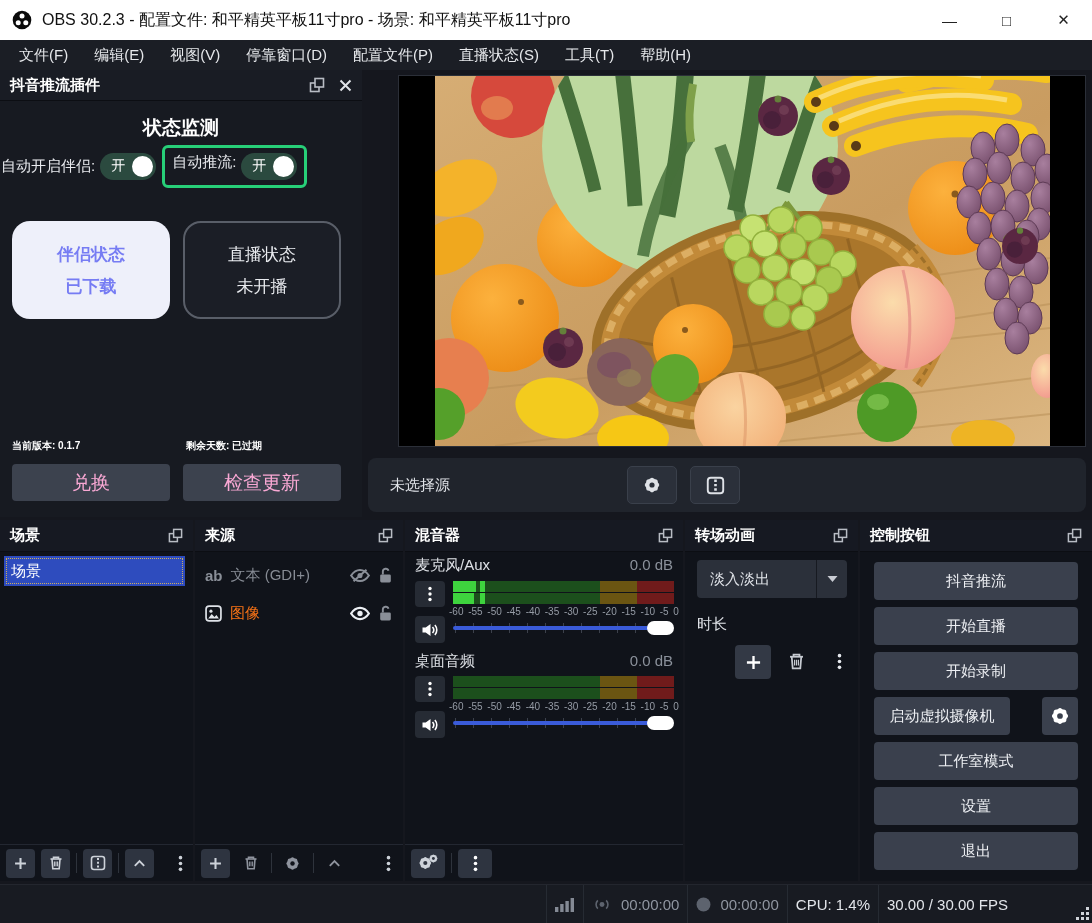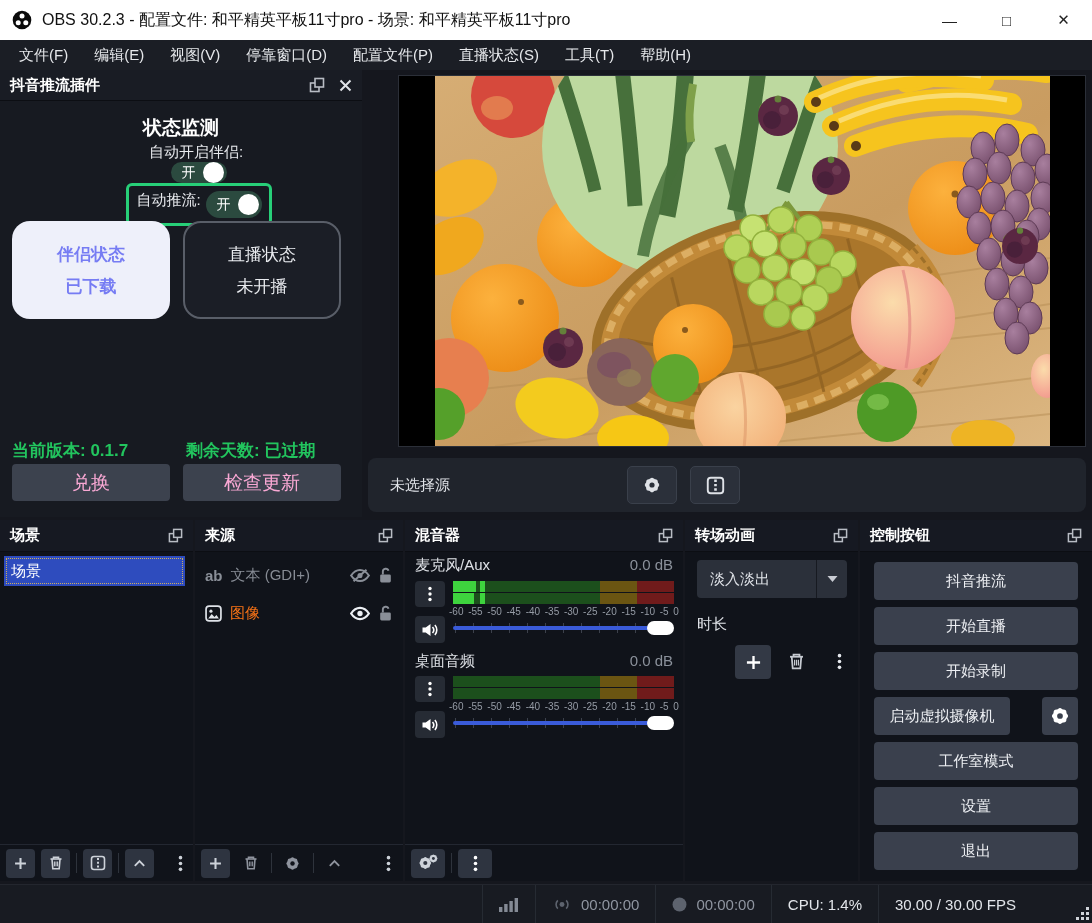--- a/index.html
+++ b/index.html
@@ -30,34 +30,34 @@
   .dock-foot { position:absolute; left:0; right:0; bottom:0; height:37px; border-top:1px solid #232731;
                display:flex; align-items:center; padding:0 6px; gap:6px; }
   .tbtn { width:29px; height:29px; background:#2e3440; border-radius:4px; color:#cdd2d9;
           display:flex; align-items:center; justify-content:center; }
   .tbtn.nobg { background:transparent; color:#8f949e; }
   .vsep { width:1px; height:20px; background:#2e333c; }
 
   
   .plugin-body { position:absolute; left:0; top:31px; right:0; bottom:0; background:#171a21; }
   .section-title { position:absolute; left:0; right:0; top:14px; text-align:center; font-size:19px; font-weight:bold; color:#fff; }
-  .toggle-row { position:absolute; left:20px; top:42px; width:352px; height:46px; display:flex; align-items:center;flex-direction:column; }
+  .toggle-row { position:absolute; left:1px; top:42px; width:352px; height:46px; display:flex; align-items:center; }
   .tlabel { font-size:15px; color:#e8eaee; white-space:nowrap; }
   .switch { width:56px; height:27px; border-radius:14px; background:#2b4a3f; display:flex; align-items:center;
             margin-left:5px; }
   .sw-text { color:#fff; font-size:14px; margin-left:11px; }
   .knob { width:21px; height:21px; border-radius:50%; background:#fff; margin-left:auto; margin-right:3px; }
   .hl-box { display:flex; align-items:flex-start; border:3px solid #27cf78; border-radius:6px;
             padding:5px 7px; margin-left:6px; }
   .status-card { position:absolute; top:120px; width:158px; height:98px; border-radius:18px;
                  display:flex; flex-direction:column; align-items:center; justify-content:center; gap:9px;
                  font-size:17px; }
   .card-light { left:12px; background:#eef0fa; color:#767cf3; font-weight:bold; }
   .card-dark  { left:183px; background:#1b1e26; border:2px solid #595e68; color:#e9ebef; }
-  .ver-label { position:absolute; top:338px; font-weight:bold; font-size:17px; color:#22c55e; white-space:nowrap; }
+  .ver-label { position:absolute; top:338px; font-weight:bold; font-size:10px; color:#ffffff; white-space:nowrap; }
   .pbtn { position:absolute; top:363px; width:158px; height:37px; background:#3c424e; border-radius:4px;
           display:flex; align-items:center; justify-content:center; font-size:19px; color:#f9a8d4; }
 
   
   .canvas { position:absolute; left:399px; top:76px; width:686px; height:370px; background:#000;
             outline:1px solid #2b2f38; }
   .srcbar { position:absolute; left:368px; top:458px; width:718px; height:54px; background:#20242c; border-radius:8px; }
   .srcbar-label { position:absolute; left:22px; top:0; line-height:54px; font-size:15px; color:#dfe2e7; }
   .srcbar-btn { position:absolute; top:8px; width:50px; height:38px; background:#2b303a;
                 border:1px solid #3a404b; border-radius:5px; display:flex; align-items:center; justify-content:center;
@@ -99,21 +99,21 @@
                  display:flex; flex-direction:column; }
   .spin-cell { flex:1; display:flex; align-items:center; justify-content:center; color:#c9ccd3; }
 
   
   .cbtn { position:absolute; left:14px; width:204px; height:38px; background:#3a404d; border-radius:4px;
           display:flex; align-items:center; justify-content:center; font-size:15px; color:#edeff3; }
 
   
   .statusbar { left:0; top:884px; width:1092px; height:39px; background:#181b22; border-top:1px solid #23262e;
                display:flex; justify-content:flex-end; }
-  .st-cell { display:flex; align-items:center; gap:9px; padding:0 16px; border-left:1px solid #262b33; height:100%; }
+  .st-cell { display:flex; align-items:center; gap:9px; padding:0 8px; border-left:1px solid #262b33; height:100%; }
   .st-time { color:#8f95a0; font-size:15px; }
   .st-strong { color:#e2e5ea; font-size:15px; }
   .grip { position:absolute; right:3px; bottom:3px; width:14px; height:14px; }
   .grip i { position:absolute; width:3px; height:3px; background:#cfd3d9; }
 
   svg { display:block; }
 </style>
 </head>
 <body>
 

